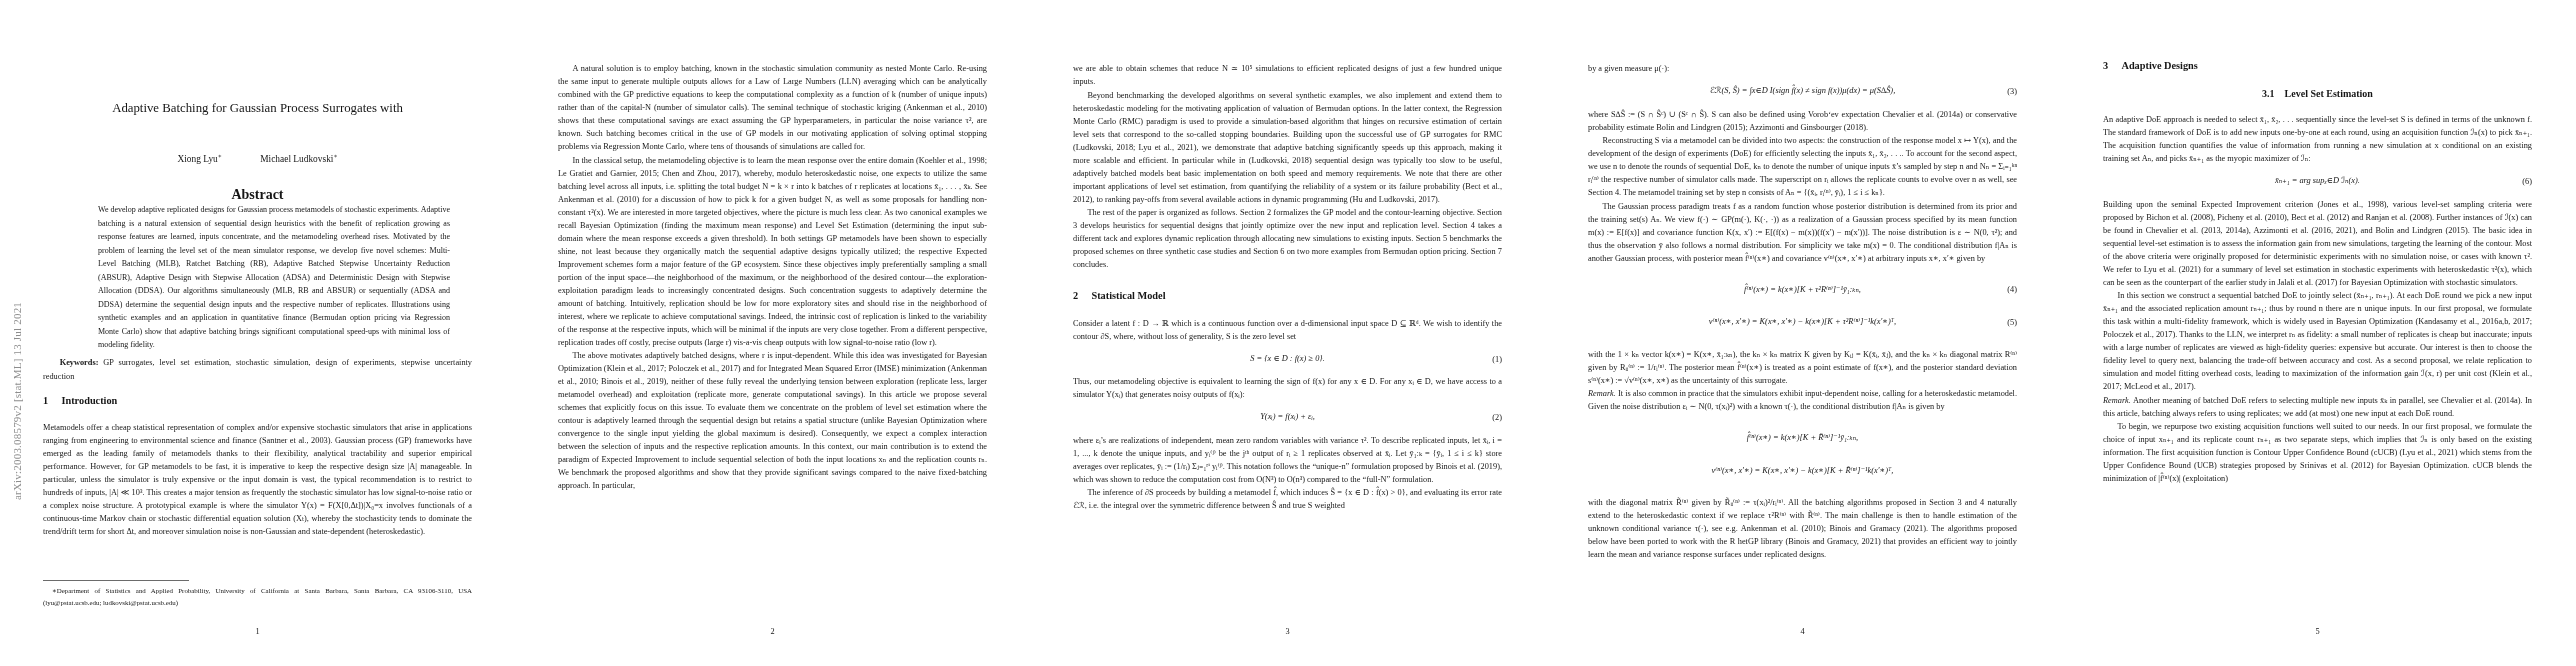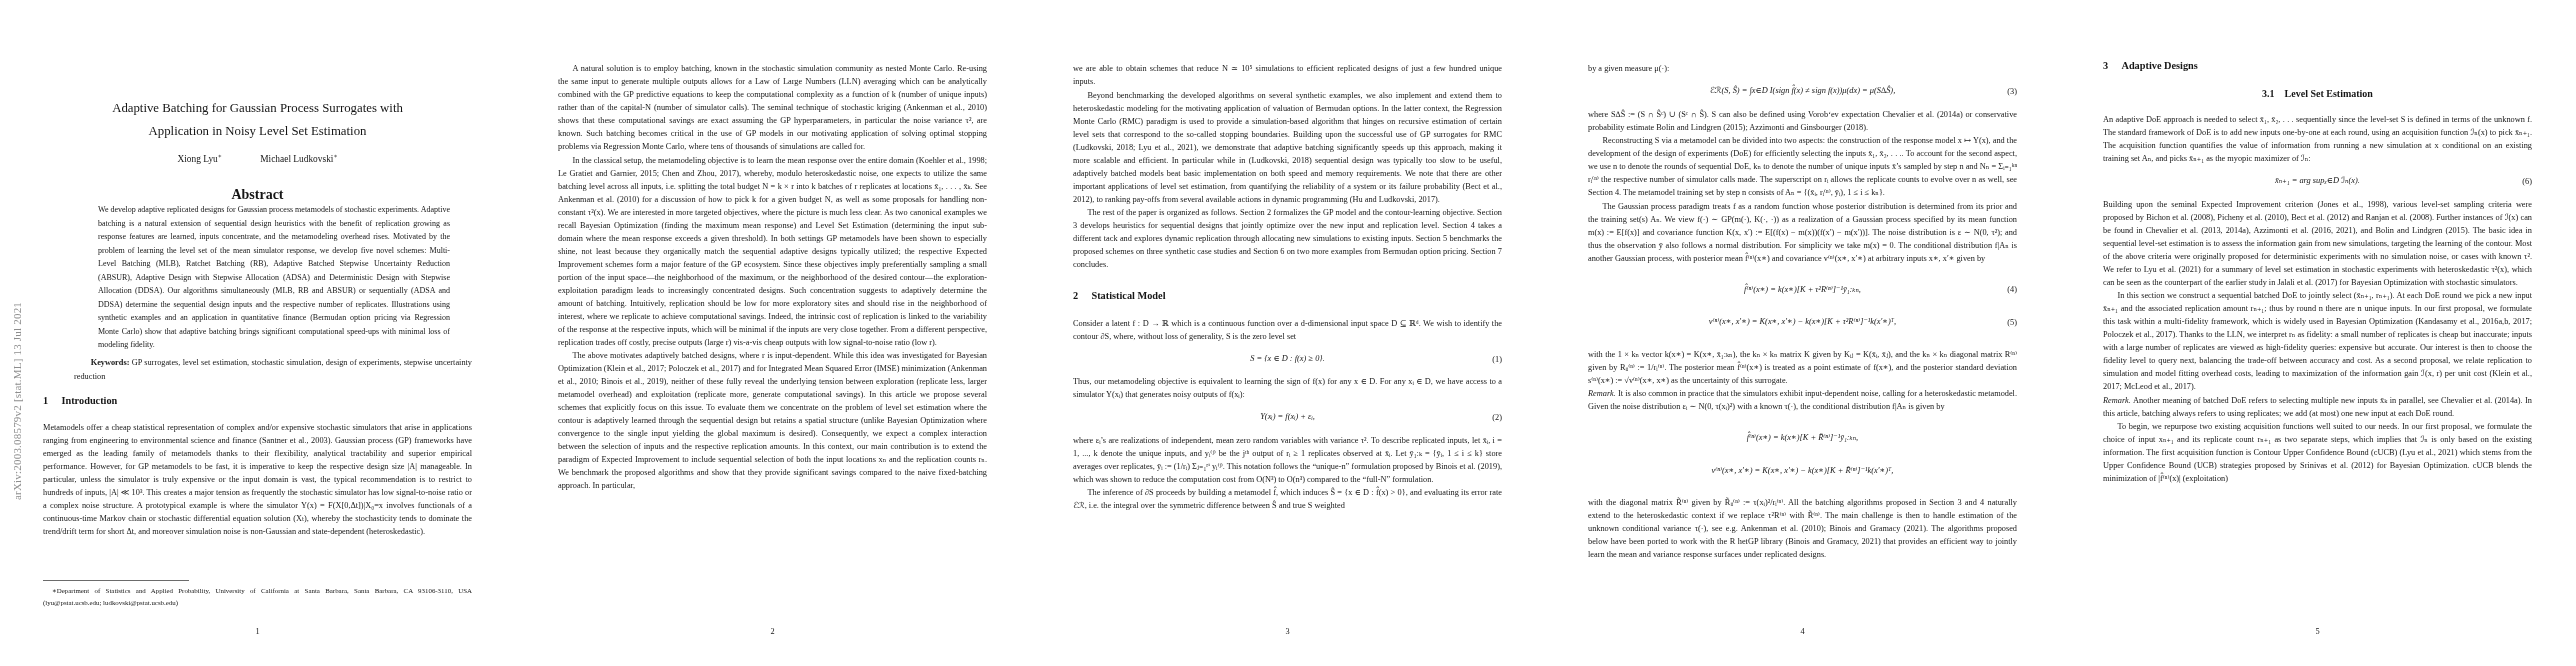--- a/index.html
+++ b/index.html
@@ -73,21 +73,20 @@
     text-align: justify;
     margin-left: 33px;
   }
   .keywords {
     position: absolute;
     top: 356px; left: 43px; right: 43px;
     font-size: 8.3px;
     line-height: 13.6px;
     text-align: justify;
     text-indent: 16.7px;
-    margin-left: 31px;
   }
   .sec-heading {
     font-weight: bold;
     font-size: 10.3px;
     margin: 0;
   }
   .sec-heading .sec-num { margin-right: 13.3px; }
   .subsec-heading {
     font-weight: bold;
     font-size: 10px;
@@ -123,21 +122,20 @@
 </head>
 <body>
 
 <div class="canvas">
 
   <div class="page">
     <div class="arxiv">arXiv:2003.08579v2  [stat.ML]  13 Jul 2021</div>
 
     <div class="title">
       <div>Adaptive Batching for Gaussian Process Surrogates with</div>
-      <div>Application in Noisy Level Set Estimation</div>
     </div>
 
     <div class="authors">
       <span class="author"><span>Xiong Lyu</span><sup>∗</sup></span>
       <span class="author"><span>Michael Ludkovski</span><sup>∗</sup></span>
     </div>
 
     <div class="abstract-heading">Abstract</div>
 
     <p class="abstract">We develop adaptive replicated designs for Gaussian process metamodels of stochastic experiments. Adaptive batching is a natural extension of sequential design heuristics with the benefit of replication growing as response features are learned, inputs concentrate, and the metamodeling overhead rises. Motivated by the problem of learning the level set of the mean simulator response, we develop five novel schemes: Multi-Level Batching (MLB), Ratchet Batching (RB), Adaptive Batched Stepwise Uncertainty Reduction (ABSUR), Adaptive Design with Stepwise Allocation (ADSA) and Deterministic Design with Stepwise Allocation (DDSA). Our algorithms simultaneously (MLB, RB and ABSUR) or sequentially (ADSA and DDSA) determine the sequential design inputs and the respective number of replicates. Illustrations using synthetic examples and an application in quantitative finance (Bermudan option pricing via Regression Monte Carlo) show that adaptive batching brings significant computational speed-ups with minimal loss of modeling fidelity.</p>

